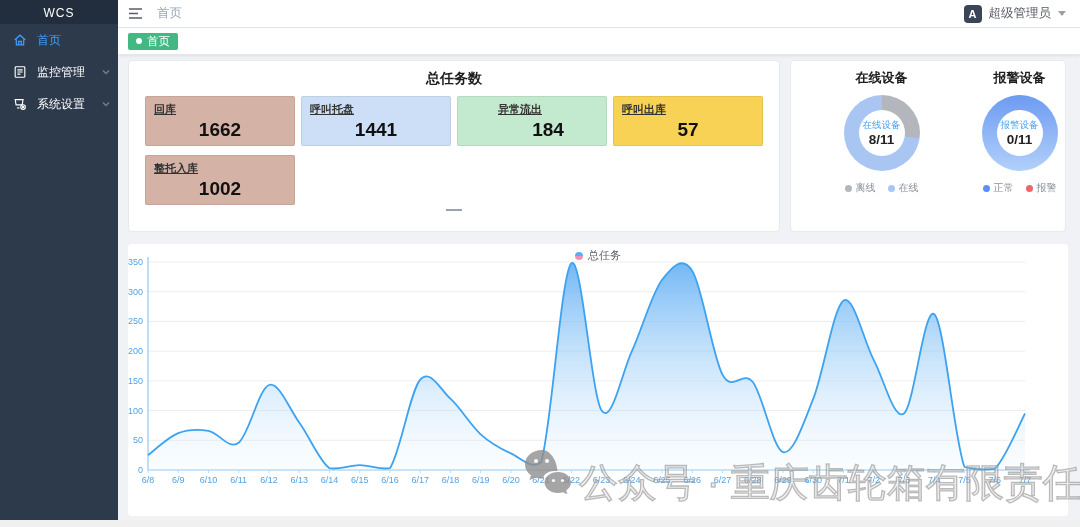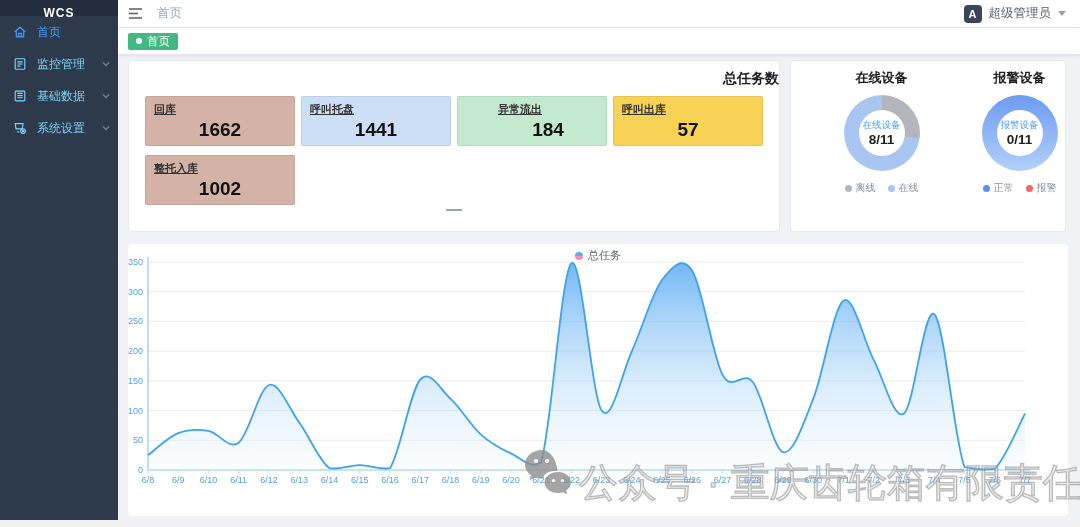--- a/index.html
+++ b/index.html
@@ -2,24 +2,24 @@
 <html><head>
 <meta charset="utf-8">
 <style>
   * { margin:0; padding:0; box-sizing:border-box; }
   html,body { width:1080px; height:527px; overflow:hidden; background:#f0f2f5;
               font-family:"Liberation Sans","DejaVu Sans",sans-serif; }
   .app { position:relative; width:1080px; height:527px; }
 
   
   .sidebar { position:absolute; left:0; top:0; width:118px; height:520px; background:#2d3a4b; z-index:3; }
-  .logo { height:16px; line-height:27px; text-align:center; color:#fff; font-weight:bold;
+  .logo { height:24px; line-height:27px; text-align:center; color:#fff; font-weight:normal;
           font-size:12px; letter-spacing:1px; background:#222d3d; }
   .nav-item { display:flex; align-items:center; height:32px; padding:0 8px 0 13px;
-              color:#7dd3fc; font-size:12px; cursor:pointer; }
+              color:#ffffff; font-size:12px; cursor:pointer; }
   .nav-item .nicon { width:14px; height:14px; margin-right:10px; display:inline-flex; }
   .nav-item .nicon svg { width:14px; height:14px; }
   .nav-item.active { color:#409eff; }
   .nav-item .chev { margin-left:auto; display:inline-flex; opacity:.75; }
 
   
   .main { position:absolute; left:118px; top:0; right:0; bottom:0; }
   .topbar { height:28px; background:#fff; border-bottom:1px solid #e4e7ed;
             display:flex; align-items:center; padding:0 14px 0 10px; }
   .hamburger { display:inline-flex; margin-right:14px; cursor:pointer; }
@@ -35,21 +35,21 @@
             box-shadow:0 1px 3px rgba(0,0,0,.08); display:flex; align-items:center; padding:0 10px; }
   .tab { display:inline-flex; align-items:center; gap:5px; background:#42b983; color:#fff;
          font-size:11.5px; height:17px; padding:0 8px; border-radius:2px; cursor:pointer; }
   .tab .dot { width:6px; height:6px; border-radius:50%; background:#fff; }
 
   .content { position:absolute; left:0; top:56px; right:0; bottom:0; }
   .card { position:absolute; background:#fff; border:1px solid #e6e9f0; border-radius:4px; }
 
   
   .left-card  { left:10px;  top:4px;  width:652px; height:172px; }
-  .card-title { text-align:right; font-size:14px; font-weight:bold; color:#1d1d1f; margin-top:9px; }
+  .card-title { text-align:center; font-size:14px; font-weight:bold; color:#1d1d1f; margin-top:9px; }
   .stats { position:absolute; left:16px; top:35px; width:622px; display:flex; flex-wrap:wrap; gap:9px 6px; }
   .stat { width:150px; height:50px; border-radius:2px; border:1px solid rgba(0,0,0,.07);
           padding:5px 8px; position:relative; }
   .stat .slabel { font-size:11px; color:#333; font-weight:bold;text-decoration:underline; }
   .stat .svalue { text-align:center; font-size:19px; font-weight:bold; color:#111; margin-top:2px; }
   .dash { position:absolute; left:50%; bottom:20px; width:16px; height:2px; background:#98a3b3;
           transform:translateX(-50%); cursor:pointer; }
 
   
   .right-card { left:672px; top:4px; width:276px; height:172px; }
@@ -103,35 +103,20 @@
         <span>首页</span>
       </div>
       <div class="nav-item">
         <span class="nicon">
           <svg viewBox="0 0 16 16" fill="none" stroke="currentColor" stroke-width="1.3">
               <rect x="2.5" y="2" width="11" height="12" rx="1"></rect>
               <path d="M5 5.5 h6 M5 8 h6 M5 10.5 h3.5"></path>
             </svg>
         </span>
         <span>监控管理</span>
-        <span class="chev">
-          <svg width="8" height="8" viewBox="0 0 8 8" fill="none" stroke="#8a97a8" stroke-width="1.3">
-              <path d="M1 2.5 L4 5.5 L7 2.5"></path>
-            </svg>
-        </span>
-      </div>
-      <div class="nav-item">
-        <span class="nicon">
-          <svg viewBox="0 0 16 16" fill="none" stroke="currentColor" stroke-width="1.3">
-              <rect x="2.5" y="2.5" width="11" height="11" rx="1"></rect>
-              <path d="M5 5 h6 M5 7.5 h6 M5 10 h6"></path>
-              <path d="M2.5 5.8 h11" opacity=".0"></path>
-            </svg>
-        </span>
-        <span>基础数据</span>
         <span class="chev">
           <svg width="8" height="8" viewBox="0 0 8 8" fill="none" stroke="#8a97a8" stroke-width="1.3">
               <path d="M1 2.5 L4 5.5 L7 2.5"></path>
             </svg>
         </span>
       </div>
       <div class="nav-item">
         <span class="nicon">
           <svg viewBox="0 0 16 16" fill="none" stroke="currentColor" stroke-width="1.3">
               <path d="M2.5 3 h9 l-1 6 h-7 z"></path>

